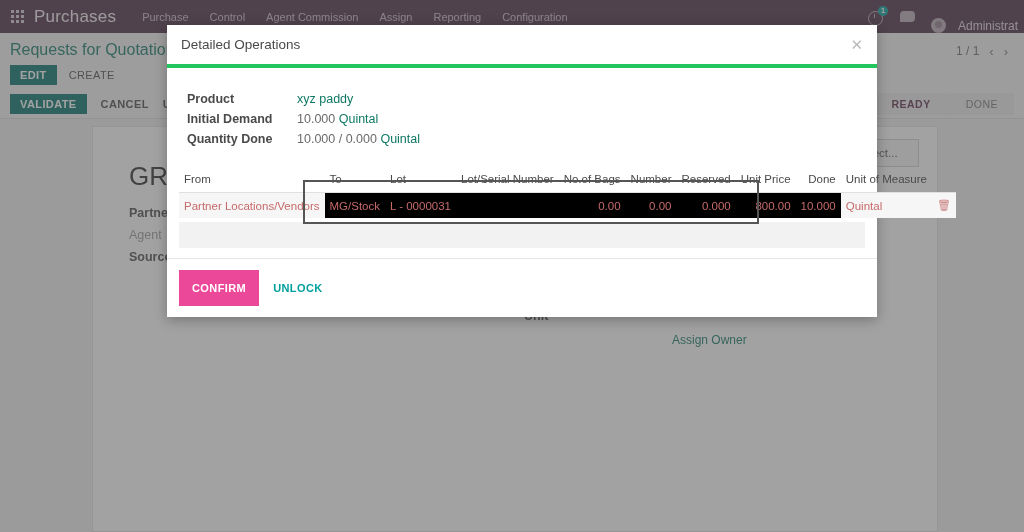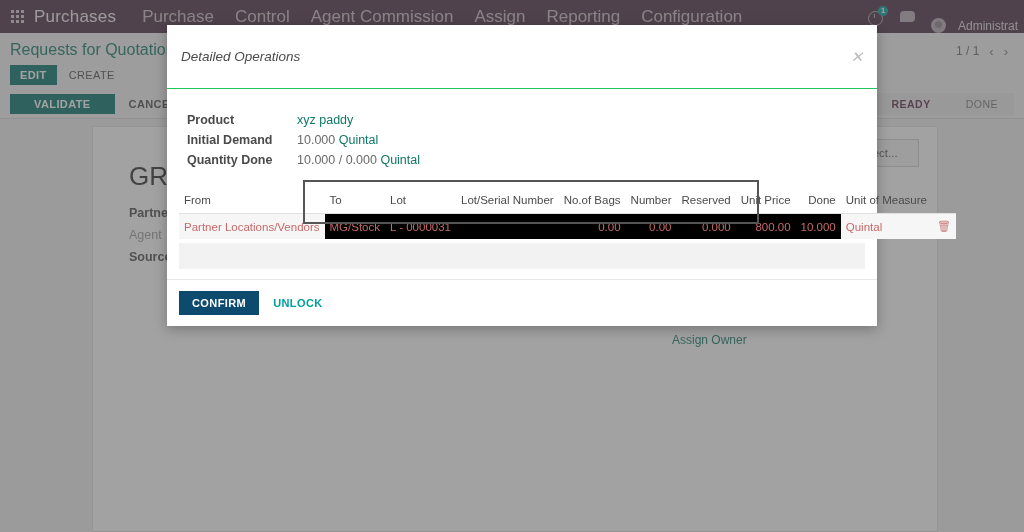--- a/index.html
+++ b/index.html
@@ -59,21 +59,21 @@
     margin-right: 26px;
     letter-spacing: .2px;
   }
   .navmenu {
     display: flex;
     gap: 21px;
     align-items: center;
   }
   .navmenu .navitem {
     color: #cbbcc6;
-    font-size: 17px;
+    font-size: 11px;
     white-space: nowrap;
   }
   .nav-right {
     margin-left: auto;
     display: flex;
     align-items: center;
     gap: 16px;
     padding-right: 6px;
     font-size: 12px;
   }
@@ -193,21 +193,21 @@
   }
   .sb-btn {
     font-size: 11px;
     letter-spacing: .4px;
     font-weight: bold;
     color: #4a4a4a;
   }
   .sb-btn.filled {
     background: #00726b;
     color: #fff;
-    padding: 4px 24px;
+    padding: 4px 10px;
   }
   .statuses {
     margin-left: auto;
     display: flex;
     align-items: center;
   }
   .status-pill {
     position: relative;
     font-size: 10.5px;
     letter-spacing: .5px;
@@ -303,23 +303,22 @@
     position: absolute;
     left: 167px; top: 25px;
     width: 710px;
     z-index: 60;
     background: #fff;
     box-shadow: 0 3px 12px rgba(0,0,0,0.28);
   }
   .modal-header {
     display: flex;
     align-items: center;
-    padding: 24px 14px;
-    border-bottom: 1px solid #22c55e;
-    font-style: italic;
+    padding: 12px 14px;
+    border-bottom: 4px solid #22c55e;
   }
   .modal-title {
     font-size: 13.5px;
     color: #4a4a4a;
   }
   .modal-close {
     margin-left: auto;
     color: #b9b9b9;
     font-size: 15px;
     line-height: 1;
@@ -400,26 +399,26 @@
     z-index: 70;
   }
   .modal-footer {
     border-top: 1px solid #e7e7e7;
     padding: 11px 12px;
     display: flex;
     align-items: center;
     gap: 14px;
   }
   .btn-confirm {
-    background: #0c4a6e;
+    background: #ec4899;
     color: #fff;
     font-size: 11px;
     font-weight: bold;
     letter-spacing: .4px;
-    padding: 6px 13px;
+    padding: 12px 13px;
   }
   .btn-discard {
     color: #00a09d;
     font-size: 11px;
     font-weight: bold;
     letter-spacing: .4px;
   }
 </style>
 </head>
 <body>

